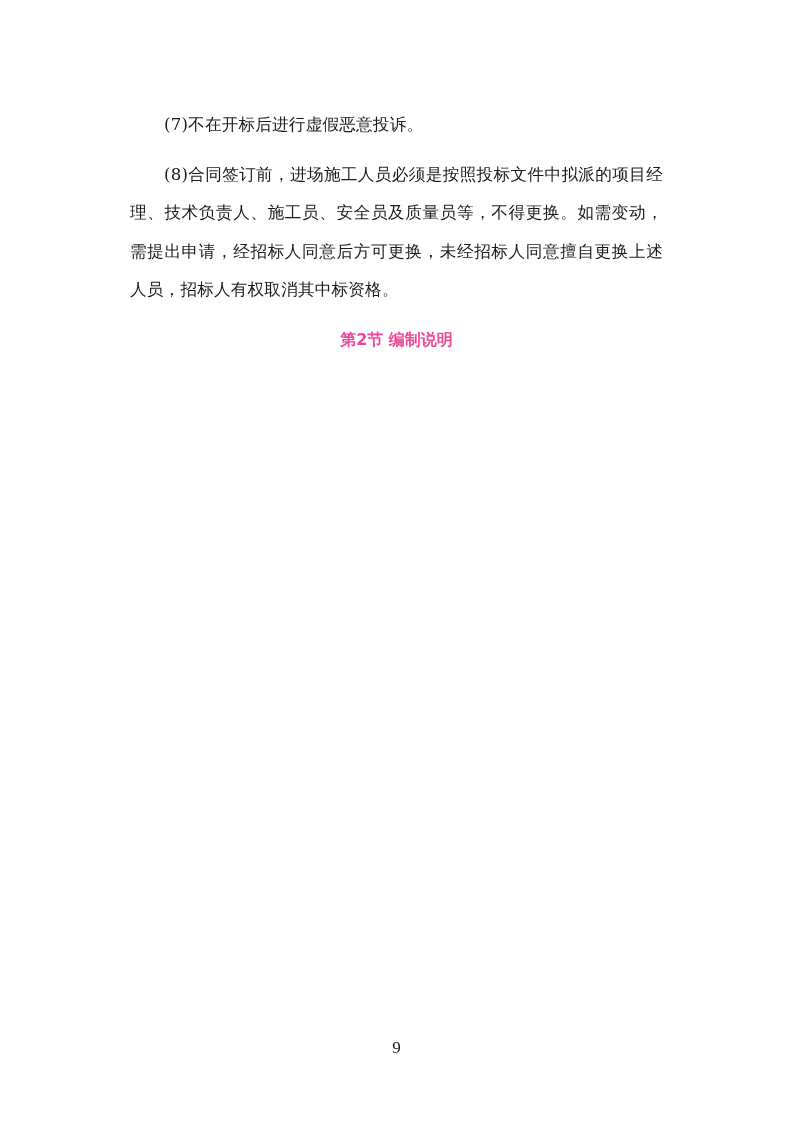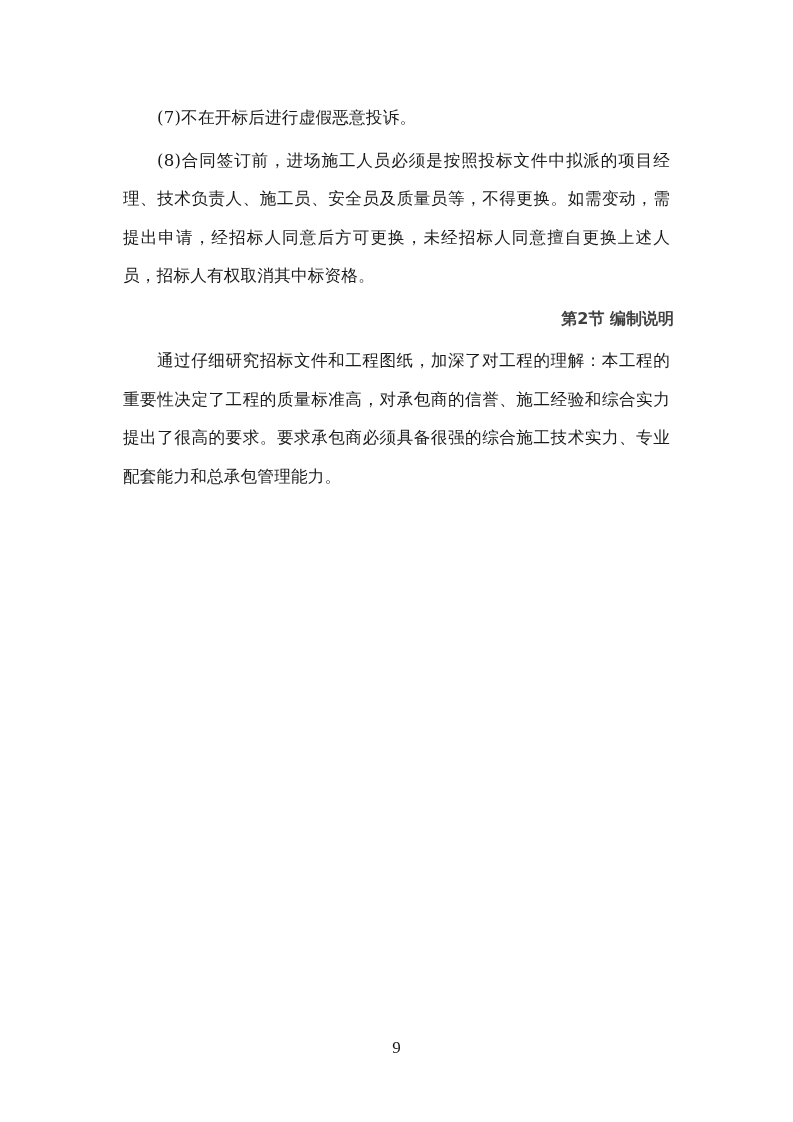--- a/index.html
+++ b/index.html
@@ -7,44 +7,43 @@
       width: 793px; height: 1122px; position: relative; overflow: hidden;
       font-family: "DejaVu Serif", "Liberation Serif", serif;
       color: #1a1a1a;
     }
     .page {
       position: absolute; left: 119px; top: 95px; width: 555px;
     }
     .para {
       font-size: 16.6px;
       line-height: 38.5px;
-      margin: 4px;
+      margin: 11px;
       text-align: justify;
       text-justify: inter-character;
       letter-spacing: 0.2px;
     }
     .indent { text-indent: 34px; }
     .heading {
       font-family: "DejaVu Sans", "Liberation Sans", sans-serif;
       font-weight: bold;
       font-size: 16px;
       line-height: 38.5px;
-      text-align: right;
+      text-align: center;
       margin: 0;
-      color: #404040;
+      color: #ec4899;
     }
     .page-number {
       position: absolute; left: 0; width: 793px; top: 1038px;
       text-align: center; font-size: 17px;
       font-family: "Liberation Serif", "DejaVu Serif", serif;
     }
   </style>
 </head>
 <body>
 
 <div class="page">
   <p class="para indent">(7)不在开标后进行虚假恶意投诉。</p>
   <p class="para indent">(8)合同签订前，进场施工人员必须是按照投标文件中拟派的项目经理、技术负责人、施工员、安全员及质量员等，不得更换。如需变动，需提出申请，经招标人同意后方可更换，未经招标人同意擅自更换上述人员，招标人有权取消其中标资格。</p>
   <h2 class="heading">第2节  编制说明</h2>
-  <p class="para indent">通过仔细研究招标文件和工程图纸，加深了对工程的理解：本工程的重要性决定了工程的质量标准高，对承包商的信誉、施工经验和综合实力提出了很高的要求。要求承包商必须具备很强的综合施工技术实力、专业配套能力和总承包管理能力。</p>
 </div>
 
 <div class="page-number">9</div>
 
 </body></html>

